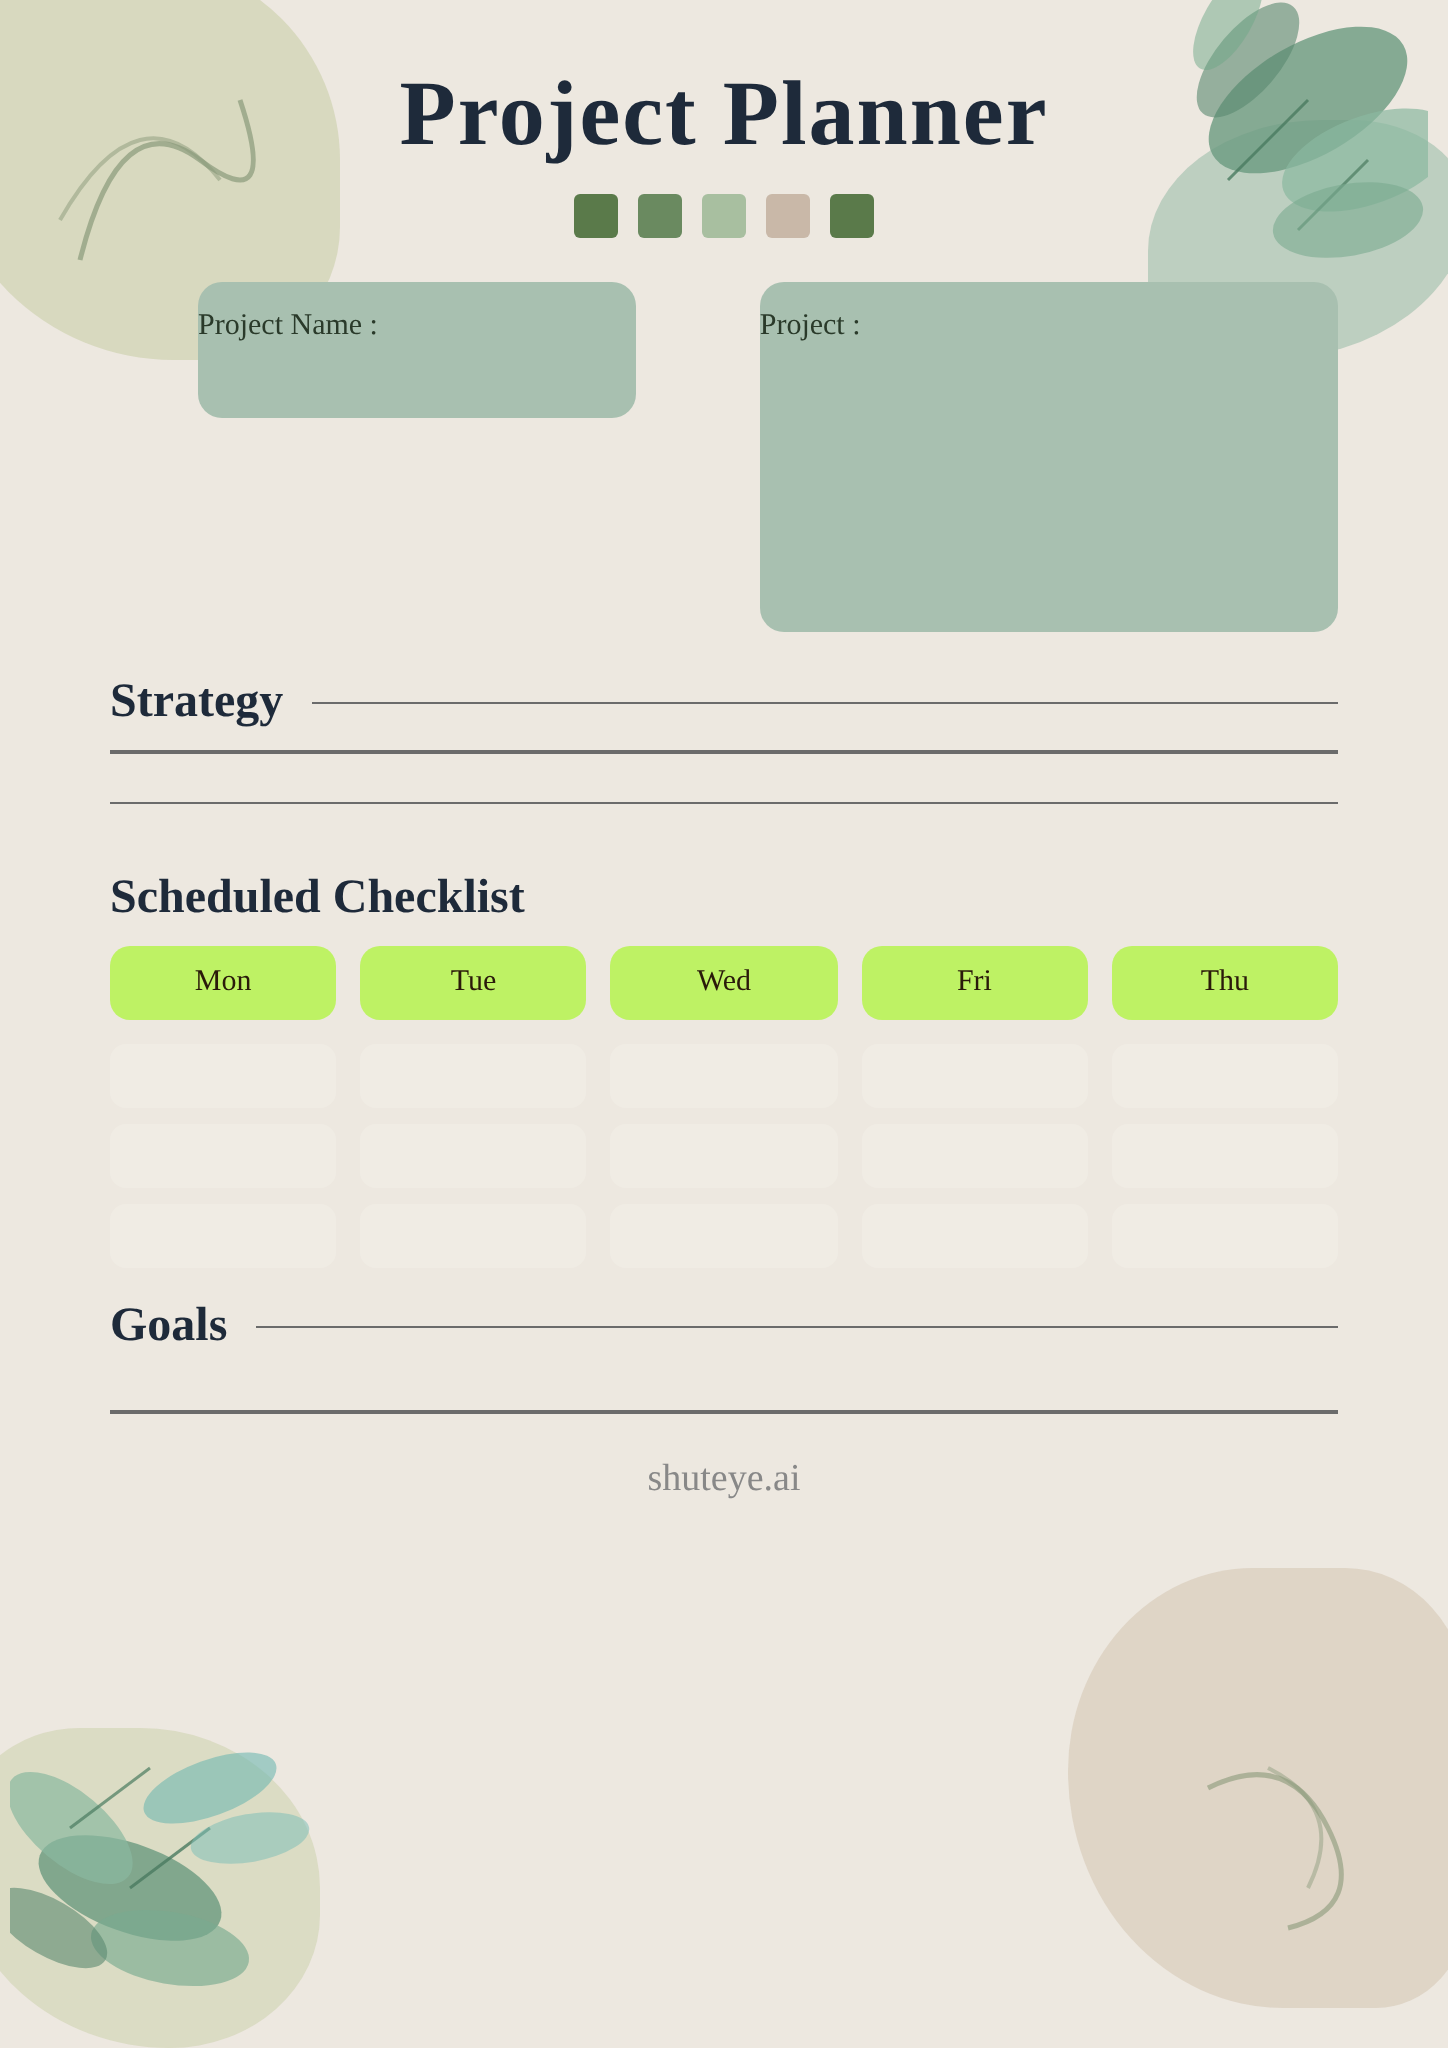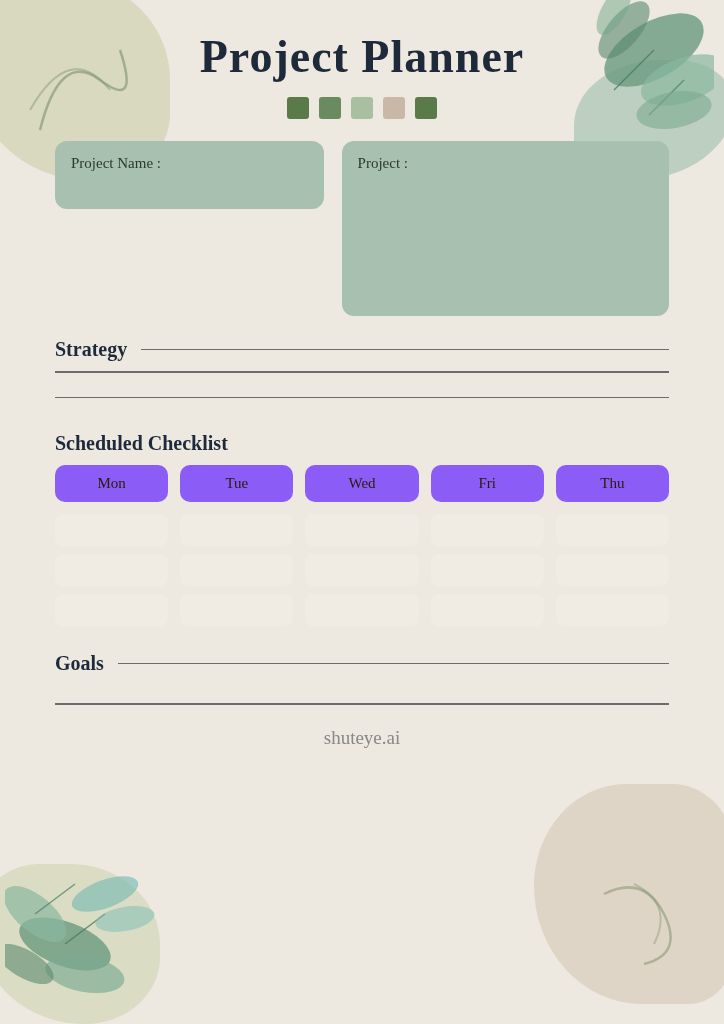--- a/index.html
+++ b/index.html
@@ -150,24 +150,25 @@
     .info-left {
       display: flex;
       flex-direction: column;
       gap: 12px;
       flex: 1;
     }
 
     .info-box {
       background-color: #a8c0b0;
       border-radius: 12px;
-      padding: 14px 16px;
+      padding: 14px 0;
       font-size: 15px;
       color: #2a3a2a;
       font-family: Georgia, serif;
+      margin-left: 44px;
     }
 
     .info-box.project-name {
       min-height: 68px;
     }
 
     .info-box.deadline {
       min-height: 80px;
     }
 
@@ -177,21 +178,21 @@
       align-self: stretch;
     }
 
     
     .strategy-section {
       margin-top: 22px;
       margin-bottom: 8px;
     }
 
     .section-heading {
-      font-size: 20px;
+      font-size: 24px;
       font-weight: bold;
       color: #1e2a3a;
       font-family: Georgia, serif;
       display: flex;
       align-items: center;
       gap: 14px;
       margin-bottom: 10px;
     }
 
     .section-heading .line {
@@ -218,21 +219,21 @@
     }
 
     .days-row {
       display: flex;
       gap: 12px;
       margin-bottom: 12px;
     }
 
     .day-header {
       flex: 1;
-      background-color: #8b5cf6;
+      background-color: #bef264;
       border-radius: 10px;
       text-align: center;
       padding: 10px 0;
       font-size: 15px;
       color: #2a1a0a;
       font-family: Georgia, serif;
     }
 
     .checklist-rows {
       display: flex;
@@ -247,21 +248,21 @@
     }
 
     .checklist-cell {
       background-color: #f0ece4;
       border-radius: 8px;
       height: 32px;
     }
 
     
     .goals-section {
-      margin-top: 26px;
+      margin-top: 16px;
     }
 
     .goals-line {
       height: 1.5px;
       background-color: #6b6b6b;
       margin-top: 28px;
     }
 
     
     .footer {

